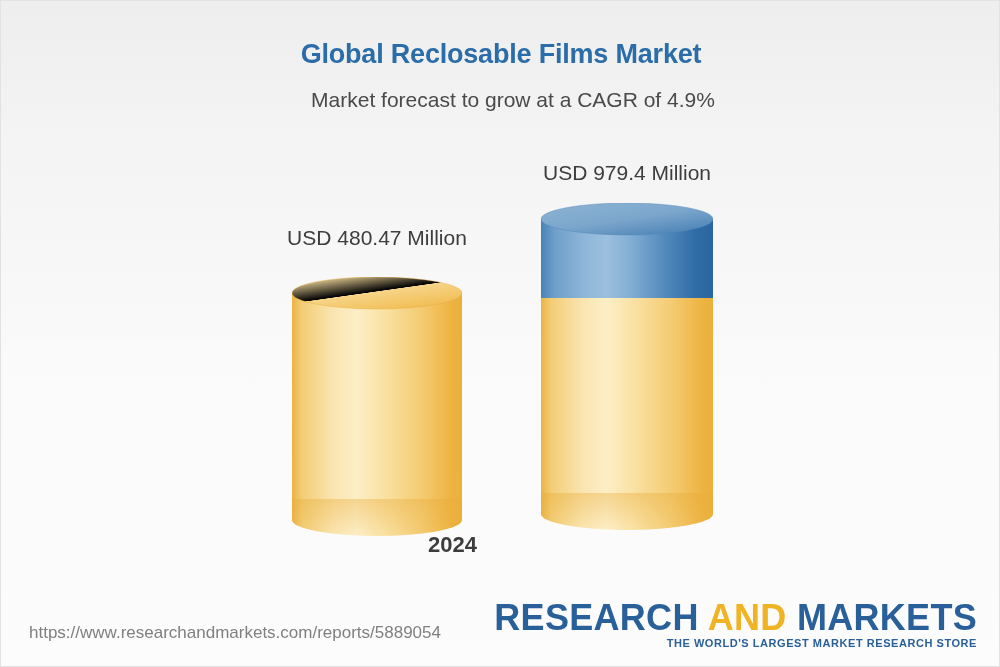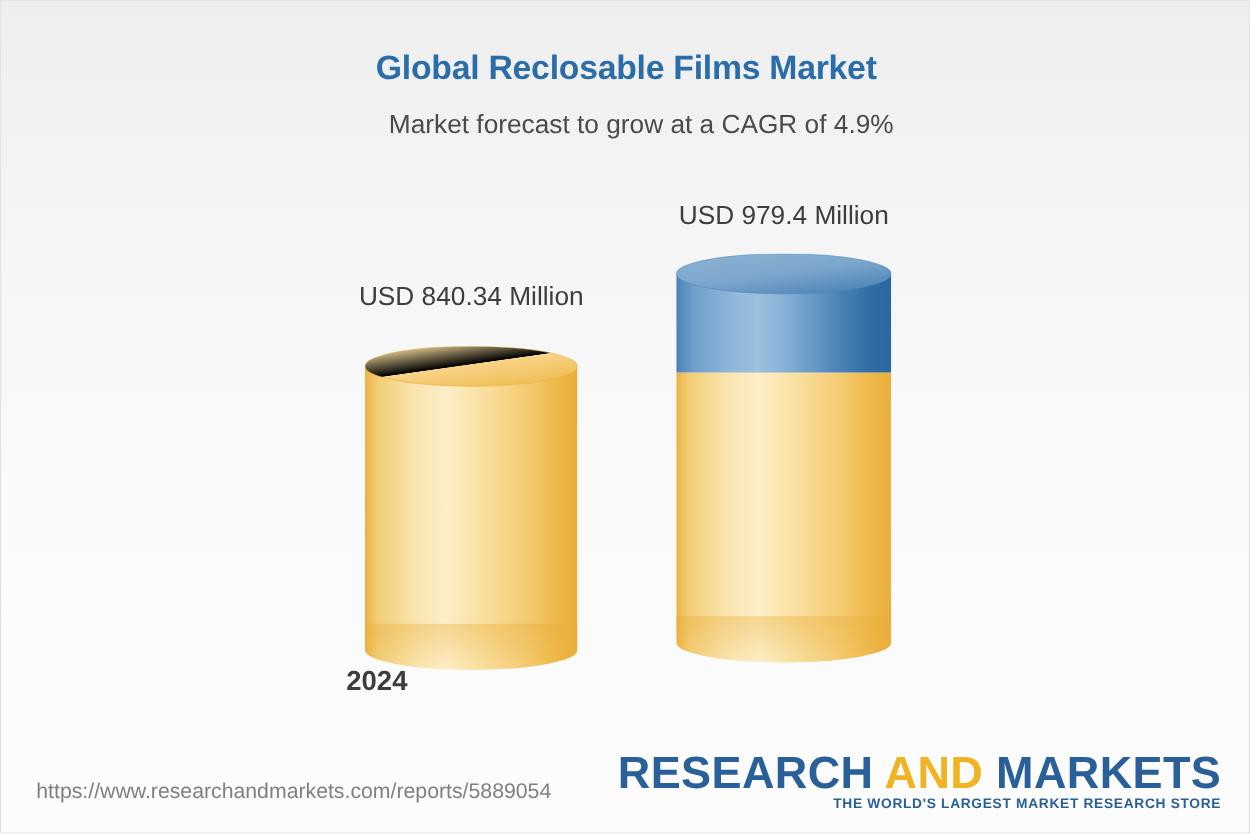--- a/index.html
+++ b/index.html
@@ -77,21 +77,21 @@
   
   .cyl {
     position: absolute;
   }
   .cyl svg { display: block; }
 
   .axis-label {
     position: absolute;
     top: 531px;
     width: 200px;
-    text-align: left;
+    text-align: right;
     font-size: 22px;
     font-weight: bold;
     color: #3d3d3d;
   }
   .axis-label.x2024 { left: 276px; }
   .axis-label.x2030 { left: 526px; }
 
   
   .source-url {
     position: absolute;
@@ -128,21 +128,21 @@
 <body>
 
 <div class="infographic">
 
   <div class="title">Global Reclosable Films Market</div>
   <div class="subtitle">Market forecast to grow at a CAGR of 4.9%</div>
 
   <div class="plot">
 
     <div class="bar-group g2024">
-      <div class="value-label">USD 840.34 Million</div>
+      <div class="value-label">USD 480.47 Million</div>
 
       <div class="cyl" style="left:0px; top:51px;">
         <svg width="170" height="262" viewBox="0 0 170 262" xmlns="http://www.w3.org/2000/svg">
           <defs>
             <linearGradient id="yellowBody" x1="0" y1="0" x2="1" y2="0">
               <stop offset="0%" stop-color="#eab345"></stop>
               <stop offset="6%" stop-color="#f3cd76"></stop>
               <stop offset="24%" stop-color="#fae5b0"></stop>
               <stop offset="38%" stop-color="#fdeec7"></stop>
               <stop offset="52%" stop-color="#fae3a8"></stop>

